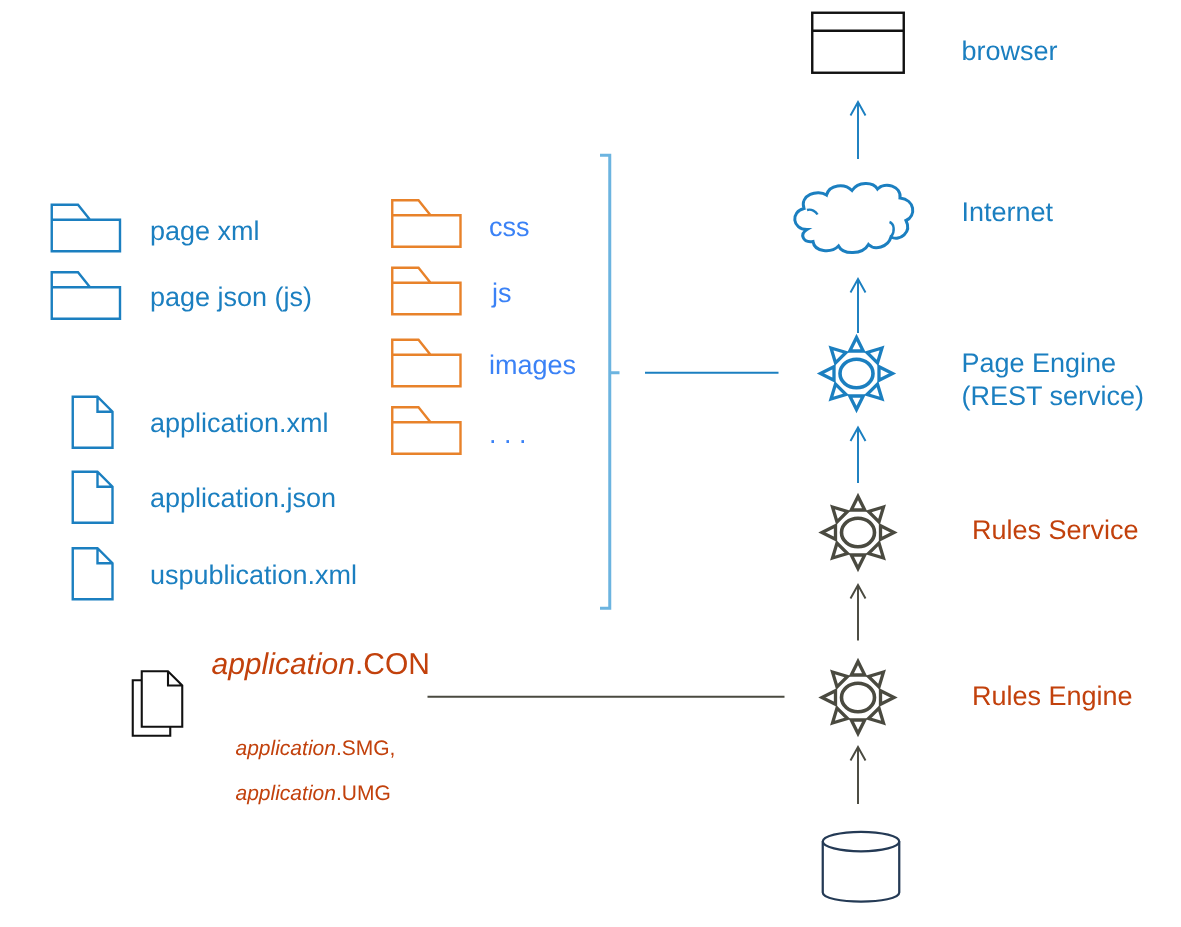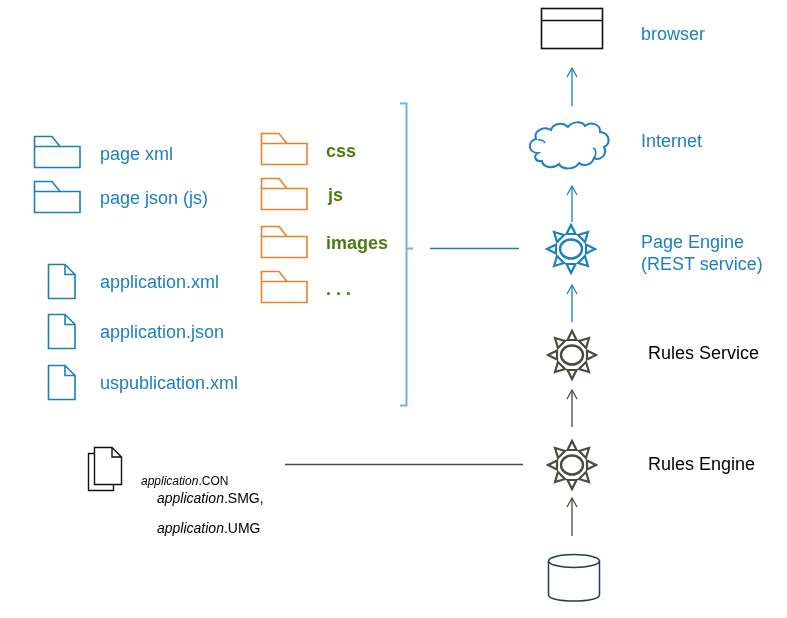--- a/index.html
+++ b/index.html
@@ -1,22 +1,22 @@
 <!DOCTYPE html>
 <html><head>
 <meta charset="utf-8">
 <style>
   html, body { margin: 0; padding: 0; background: #ffffff; }
   body { width: 787px; height: 618px; position: relative; overflow: hidden;
          font-family: "Liberation Sans", "DejaVu Sans", sans-serif; }
   svg.canvas { position: absolute; left: 0; top: 0; }
   .lbl { position: absolute; white-space: nowrap; font-size: 18px; line-height: 18px; }
   .blue { color: #1b7fc0; }
-  .orange { color: #4d7c0f; font-weight: bold; }
-  .dark { color: #000000; }
+  .orange { color: #3b82f6; }
+  .dark { color: #c2410c; }
   .small { font-size: 14px; }
   .it { font-style: italic; }
 </style>
 </head>
 <body>
 
 <svg class="canvas" width="787" height="618" viewBox="0 0 787 618">
   <defs>
     <g id="folder-shape">
       <path d="M0.5 10.5 V0.5 H18 L26 10.5 M0.5 10.5 H46 V31.5 H0.5 Z" fill="none" stroke-width="1.6"></path>
@@ -130,21 +130,21 @@
 <div class="lbl blue" style="left:100px;top:189px;">page json (js)</div>
 <div class="lbl blue" style="left:100px;top:273px;">application.xml</div>
 <div class="lbl blue" style="left:100px;top:323px;">application.json</div>
 <div class="lbl blue" style="left:100px;top:374px;">uspublication.xml</div>
 
 <div class="lbl orange" style="left:326px;top:142px;">css</div>
 <div class="lbl orange" style="left:328px;top:186px;">js</div>
 <div class="lbl orange" style="left:326px;top:234px;">images</div>
 <div class="lbl orange" style="left:326px;top:280px;">. . .</div>
 
-<div class="lbl dark" style="left:141px;top:472px;font-size:12px;"><span class="it">application</span><span>.CON</span></div>
+<div class="lbl dark" style="left:141px;top:434px;font-size:20px;"><span class="it">application</span><span>.CON</span></div>
 <div class="lbl dark small" style="left:157px;top:489px;"><span class="it">application</span><span>.SMG,</span></div>
 <div class="lbl dark small" style="left:157px;top:519px;"><span class="it">application</span><span>.UMG</span></div>
 
 <div class="lbl blue" style="left:641px;top:25px;">browser</div>
 <div class="lbl blue" style="left:641px;top:132px;">Internet</div>
 <div class="lbl blue" style="left:641px;top:233px;">Page Engine</div>
 <div class="lbl blue" style="left:641px;top:255px;">(REST service)</div>
 <div class="lbl dark" style="left:648px;top:344px;">Rules Service</div>
 <div class="lbl dark" style="left:648px;top:455px;text-align:center;">Rules Engine</div>
 

